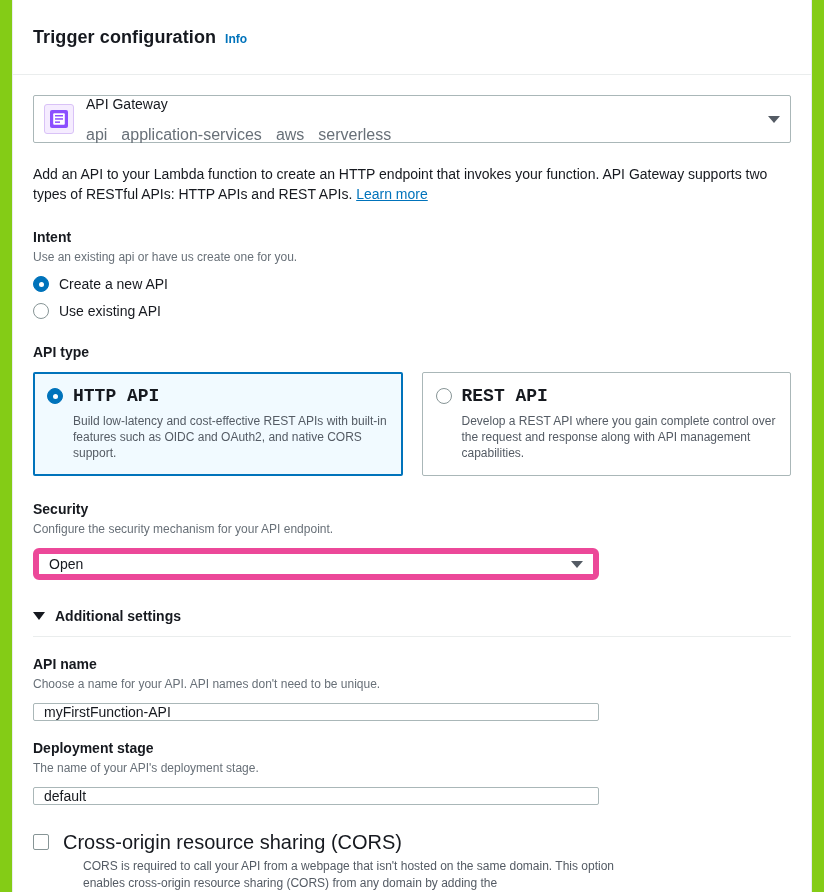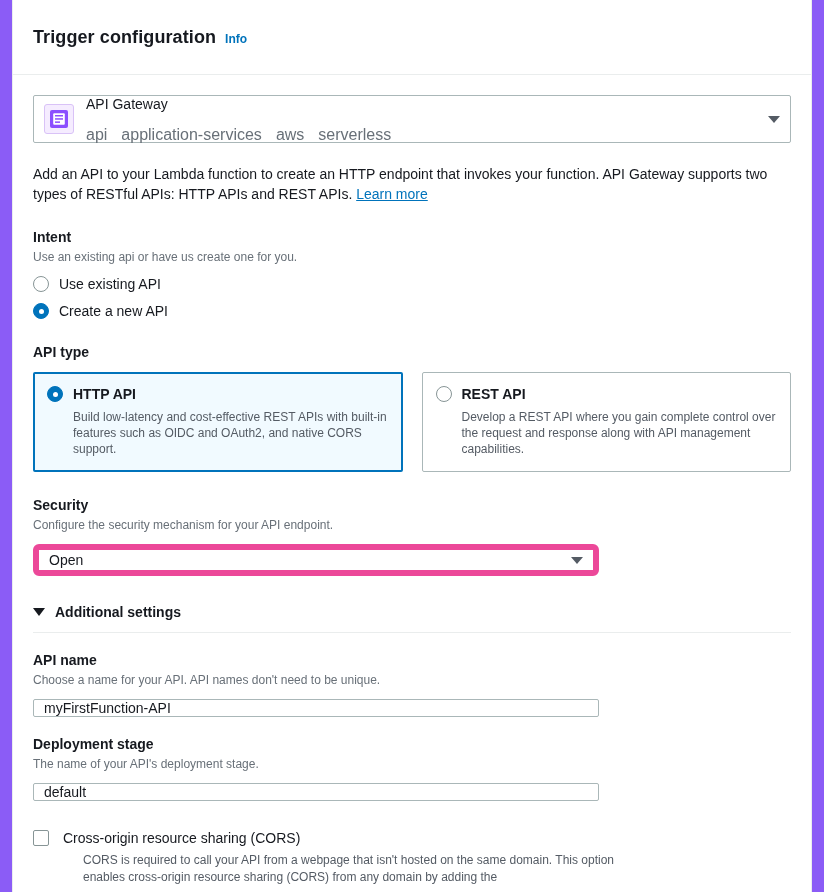--- a/index.html
+++ b/index.html
@@ -8,21 +8,21 @@
     background: #ffffff;
     font-family: "Liberation Sans", sans-serif;
     color: #16191f;
   }
   body {
     width: 824px; height: 892px;
     overflow: hidden;
   }
   .page {
     width: 824px; height: 892px;
-    background: #8b5cf6;
+    background: #84cc16;
     padding: 14px;
     position: relative;
   }
   .panel {
     position: absolute;
     left: 12px; top: 0;
     width: 800px;
     min-height: 892px;
     background: #ffffff;
     border: 1px solid #eaeded;
@@ -168,23 +168,24 @@
     background: #fff;
     cursor: pointer;
   }
   .card.selected {
     border: 2px solid #0073bb;
     background: #f1faff;
     padding: 12px 13px 13px 12px;
   }
   .card-head { display: flex; align-items: center; }
   .card-title {
-    font-size: 14px;
-    font-weight: bold;
-    color: #16191f;
+    font-size: 18px;
+    font-weight: bold;
+    color: #16191f;
+    font-family: Liberation Mono, monospace;
   }
   .card-desc {
     font-size: 12px;
     color: #545b64;
     line-height: 16px;
     margin-top: 7px;
     margin-left: 26px;
   }
 
   
@@ -255,21 +256,21 @@
     width: 16px; height: 16px;
     border: 1px solid #879596;
     border-radius: 2px;
     background: #fff;
     flex: 0 0 auto;
     margin-right: 14px;
     margin-top: 1px;
   }
   .check-main { flex: 1 1 auto; }
   .check-label {
-    font-size: 14px;
+    font-size: 20px;
     color: #16191f;
     line-height: 18px;
   }
   .check-desc {
     font-size: 12px;
     color: #545b64;
     line-height: 17px;
     margin-top: 5px;
     margin-left: 20px;
     max-width: 545px;
@@ -311,26 +312,26 @@
       </div>
 
       <p class="description">
         <span>Add an API to your Lambda function to create an HTTP endpoint that invokes your function. API Gateway supports two types of RESTful APIs: HTTP APIs and REST APIs. </span><a>Learn more</a>
       </p>
 
       <div class="section">
         <div class="label">Intent</div>
         <div class="sublabel">Use an existing api or have us create one for you.</div>
         <div class="radio-row">
+          <span class="radio checked"></span>
+          <span class="radio-label">Create a new API</span>
+        </div>
+        <div class="radio-row">
           <span class="radio"></span>
           <span class="radio-label">Use existing API</span>
-        </div>
-        <div class="radio-row">
-          <span class="radio checked"></span>
-          <span class="radio-label">Create a new API</span>
         </div>
       </div>
 
       <div class="section">
         <div class="label">API type</div>
         <div class="cards">
           <div class="card selected">
             <div class="card-head">
               <span class="radio checked"></span>
               <span class="card-title">HTTP API</span>

